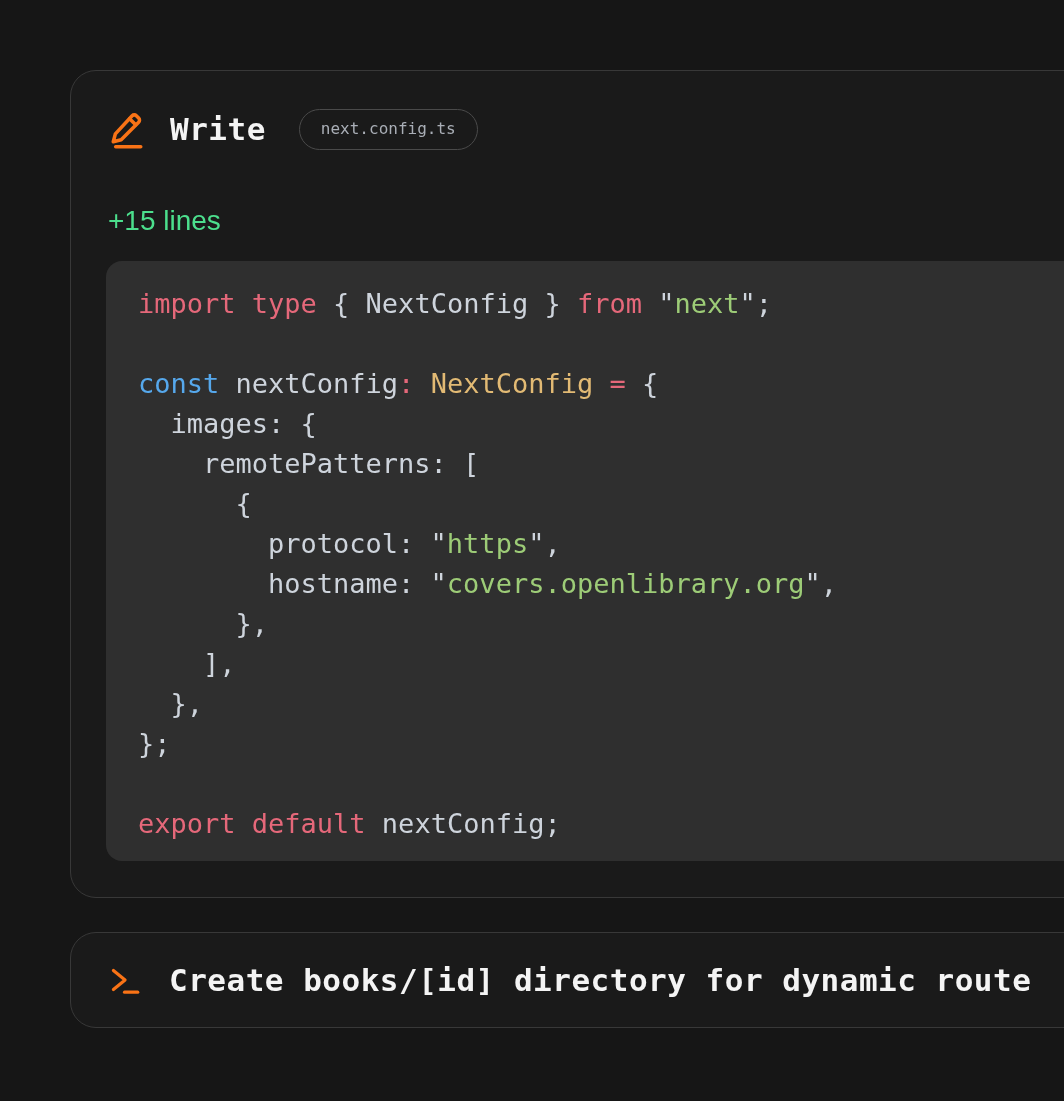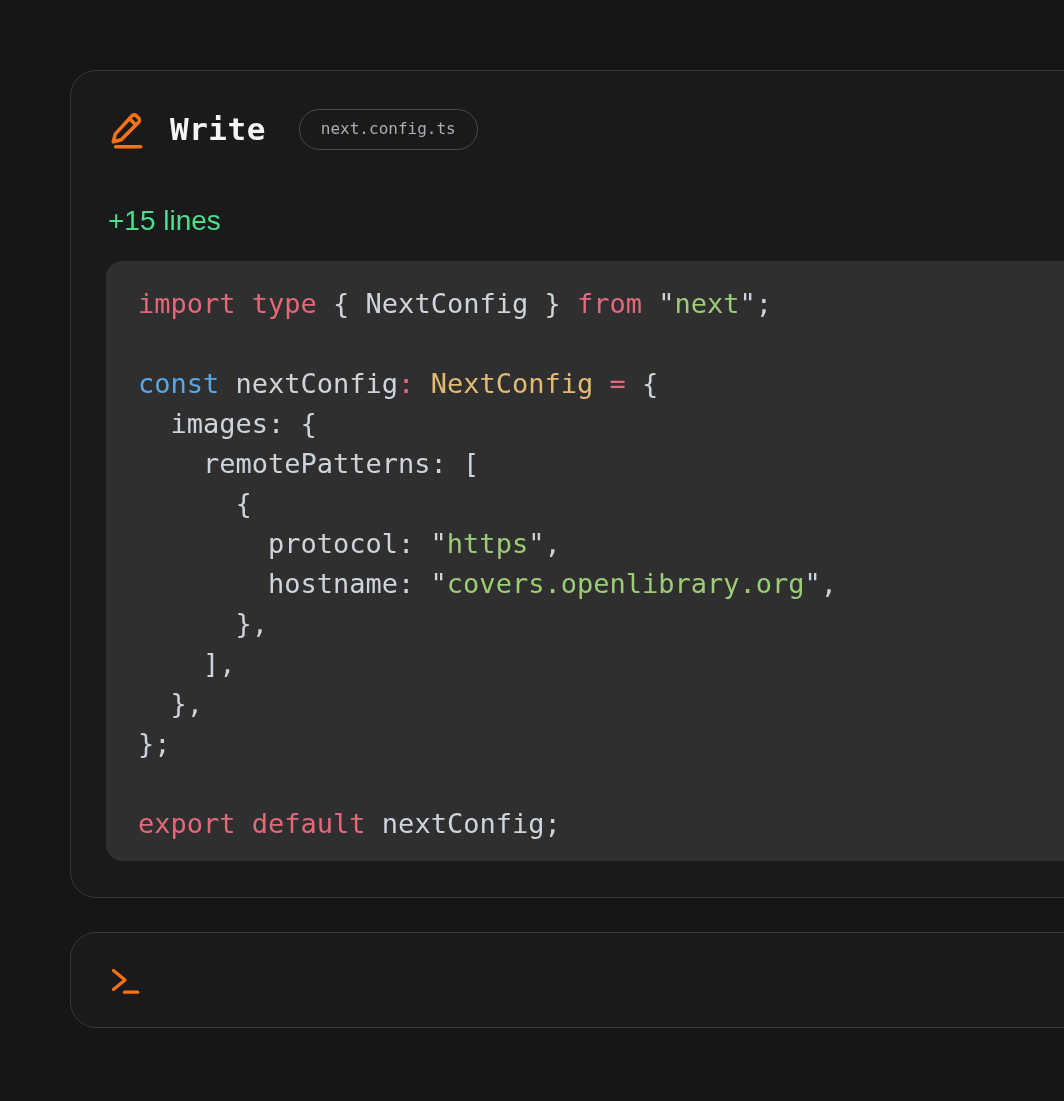--- a/index.html
+++ b/index.html
@@ -123,15 +123,16 @@
     <pre class="code-block" id="code-block"><div class="code-line"><span style="color: rgb(229, 104, 122);">import</span><span style="color: rgb(206, 212, 220);"> </span><span style="color: rgb(229, 104, 122);">type</span><span style="color: rgb(206, 212, 220);"> { NextConfig } </span><span style="color: rgb(229, 104, 122);">from</span><span style="color: rgb(206, 212, 220);"> "</span><span style="color: rgb(157, 204, 119);">next</span><span style="color: rgb(206, 212, 220);">";</span></div><div class="code-line">&nbsp;</div><div class="code-line"><span style="color: rgb(86, 168, 236);">const</span><span style="color: rgb(206, 212, 220);"> nextConfig</span><span style="color: rgb(229, 104, 122);">:</span><span style="color: rgb(206, 212, 220);"> </span><span style="color: rgb(226, 186, 116);">NextConfig</span><span style="color: rgb(206, 212, 220);"> </span><span style="color: rgb(229, 104, 122);">=</span><span style="color: rgb(206, 212, 220);"> {</span></div><div class="code-line"><span style="color: rgb(206, 212, 220);">  images: {</span></div><div class="code-line"><span style="color: rgb(206, 212, 220);">    remotePatterns: [</span></div><div class="code-line"><span style="color: rgb(206, 212, 220);">      {</span></div><div class="code-line"><span style="color: rgb(206, 212, 220);">        protocol: "</span><span style="color: rgb(157, 204, 119);">https</span><span style="color: rgb(206, 212, 220);">",</span></div><div class="code-line"><span style="color: rgb(206, 212, 220);">        hostname: "</span><span style="color: rgb(157, 204, 119);">covers.openlibrary.org</span><span style="color: rgb(206, 212, 220);">",</span></div><div class="code-line"><span style="color: rgb(206, 212, 220);">      },</span></div><div class="code-line"><span style="color: rgb(206, 212, 220);">    ],</span></div><div class="code-line"><span style="color: rgb(206, 212, 220);">  },</span></div><div class="code-line"><span style="color: rgb(206, 212, 220);">};</span></div><div class="code-line">&nbsp;</div><div class="code-line"><span style="color: rgb(229, 104, 122);">export</span><span style="color: rgb(206, 212, 220);"> </span><span style="color: rgb(229, 104, 122);">default</span><span style="color: rgb(206, 212, 220);"> nextConfig;</span></div></pre>
   </section>
 
   <section class="card command-card">
     <span class="icon prompt">
       <svg viewBox="0 0 34 34" fill="none" stroke-width="3" stroke-linecap="round" stroke-linejoin="round">
         <path d="M7 8 L18 17 L7 26"></path>
         <path d="M17.5 28.5 H30"></path>
       </svg>
     </span>
+    <span class="command-text">Create books/[id] directory for dynamic route</span>
   </section>
 
 </div>
 
 </body></html>

